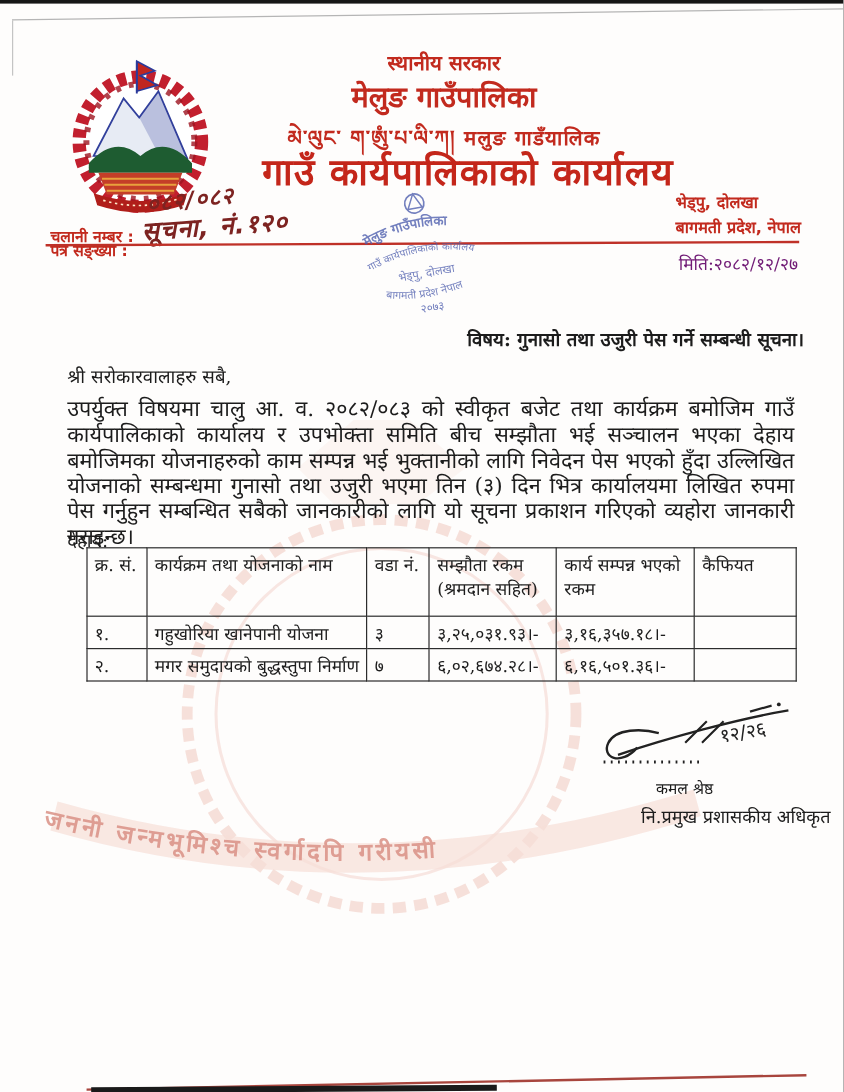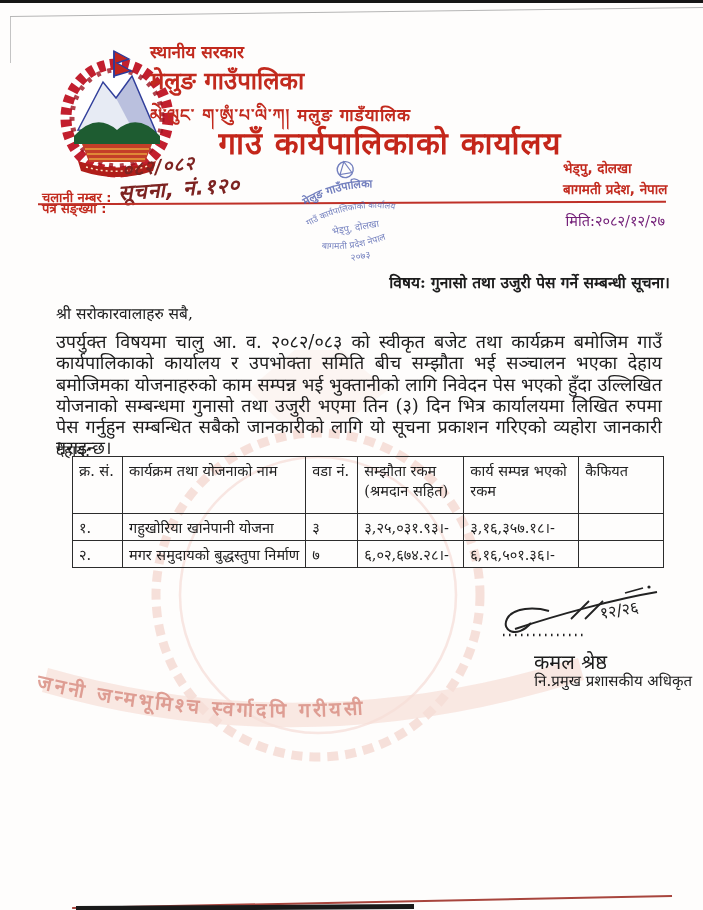--- a/index.html
+++ b/index.html
@@ -11,21 +11,21 @@
   .abs{position:absolute;}
   
   .top-black{top:0;left:0;width:703px;height:3px;background:#161616;}
   .top-edge{top:16px;left:10px;width:700px;border-top:1.5px solid #b5b5b5;
     transform:rotate(-0.75deg);transform-origin:left top;}
   .left-edge{top:17px;left:10px;height:46px;border-left:1.5px solid #c4c4c4;}
   .bottom-rule{top:895px;left:72px;width:600px;border-top:2px solid #a8453d;
     transform:rotate(-1.15deg);transform-origin:right top;}
   .bottom-black{top:905px;left:76px;width:338px;height:5px;background:#1a1a1a;
     transform:rotate(-0.35deg);}
-  .hdr{left:150px;width:440px;text-align:left;
+  .hdr{left:150px;width:440px;text-align:center;
     font-family:"DejaVu Sans",sans-serif;font-weight:bold;color:#c22a1e;}
   .hdr-gov{top:40px;font-size:17px;}
   .hdr-muni{top:63px;font-size:24px;}
   .hdr-script{top:96px;font-size:17px;letter-spacing:1px;}
   .hdr-office{top:121px;left:110px;width:560px;text-align:center;
     font-family:"DejaVu Sans",sans-serif;font-weight:bold;color:#c4261a;
     font-size:31px;letter-spacing:1px;}
   .meta-label{font-family:"DejaVu Sans",sans-serif;font-weight:bold;
     font-size:13px;color:#c22a1e;}
   .hand{color:#7d2321;font-style:italic;font-weight:bold;
@@ -47,21 +47,21 @@
   .dehaya{top:440px;left:56px;font-size:15.3px;}
   
   table.sched{position:absolute;top:456px;left:72px;border-collapse:collapse;
     table-layout:fixed;font-size:14.5px;color:#1d1d1d;}
   table.sched td,table.sched th{border:1.4px solid #2c2c2c;padding:3px 6px;
     vertical-align:top;text-align:left;font-weight:normal;overflow:hidden;}
   table.sched tr.hdr-row th{height:50px;}
   table.sched tr.data-row td{height:20px;white-space:nowrap;}
   
   .sig-svg{top:583px;left:497px;}
-  .sig-name{top:648px;left:493px;width:155px;text-align:center;font-size:20px;}
+  .sig-name{top:648px;left:493px;width:155px;text-align:center;font-size:13px;}
   .sig-title{top:670px;left:452px;width:240px;text-align:right;font-size:15px;}
   
   .stamp{top:147px;left:286px;transform:rotate(-10deg);opacity:.88;}
   .logo{top:48px;left:56px;}
   .wm{top:350px;left:18px;}
 </style>
 </head>
 <body>
 
 <div class="page">

